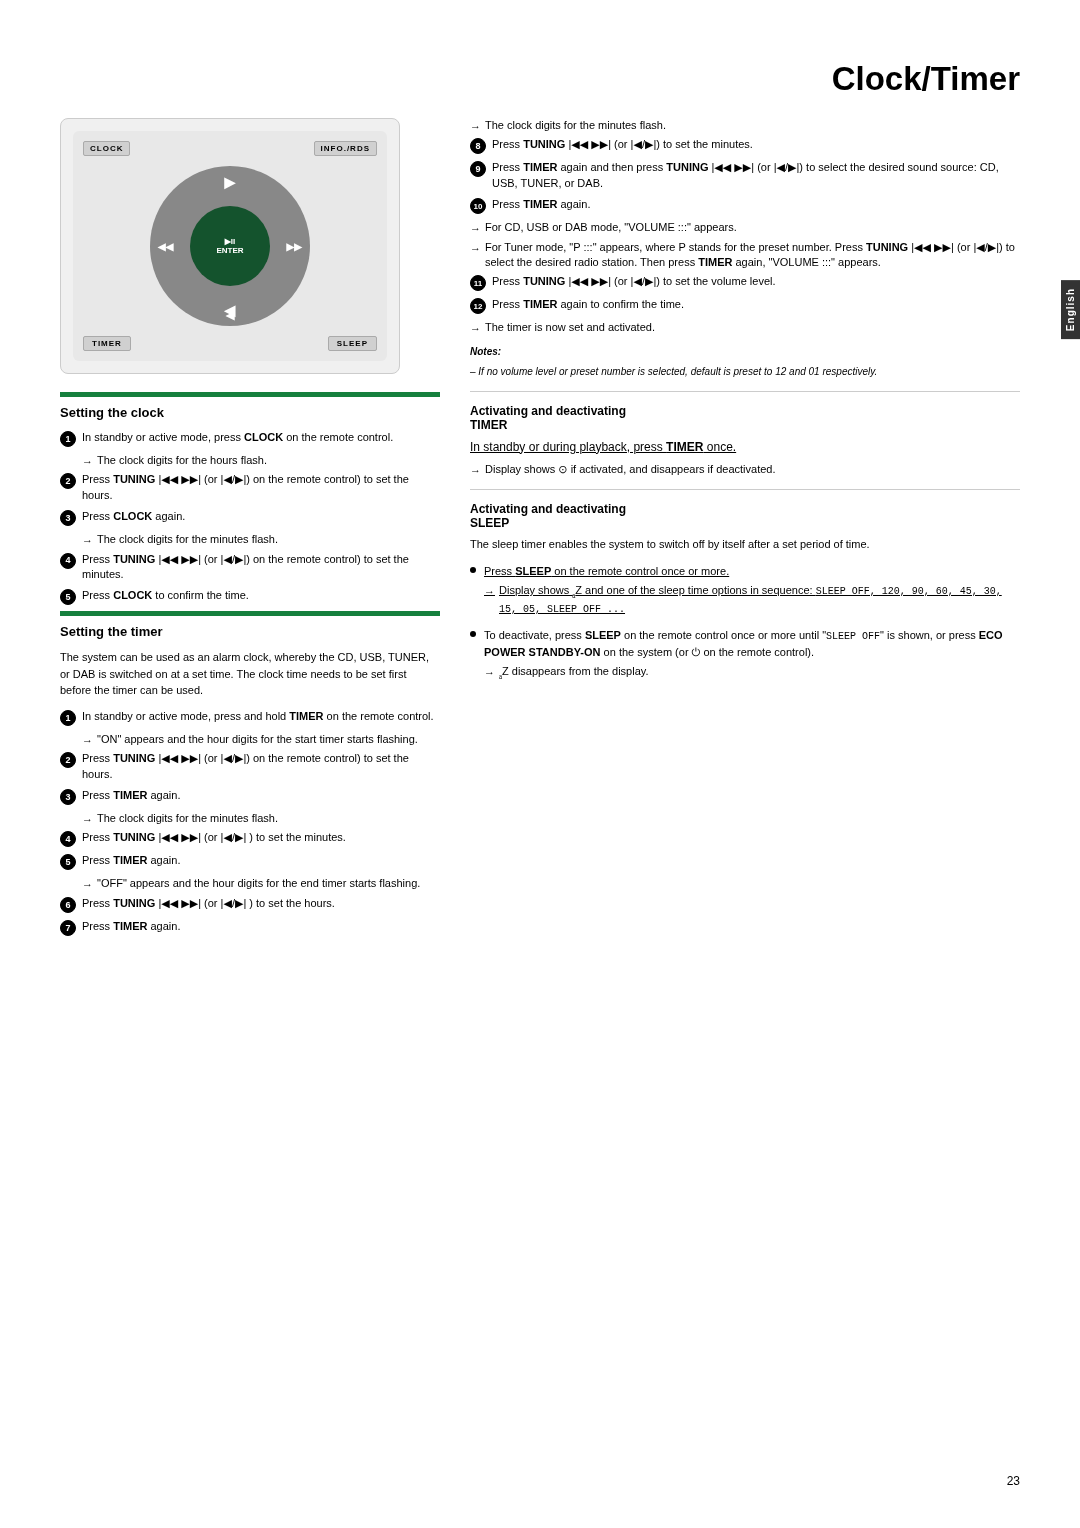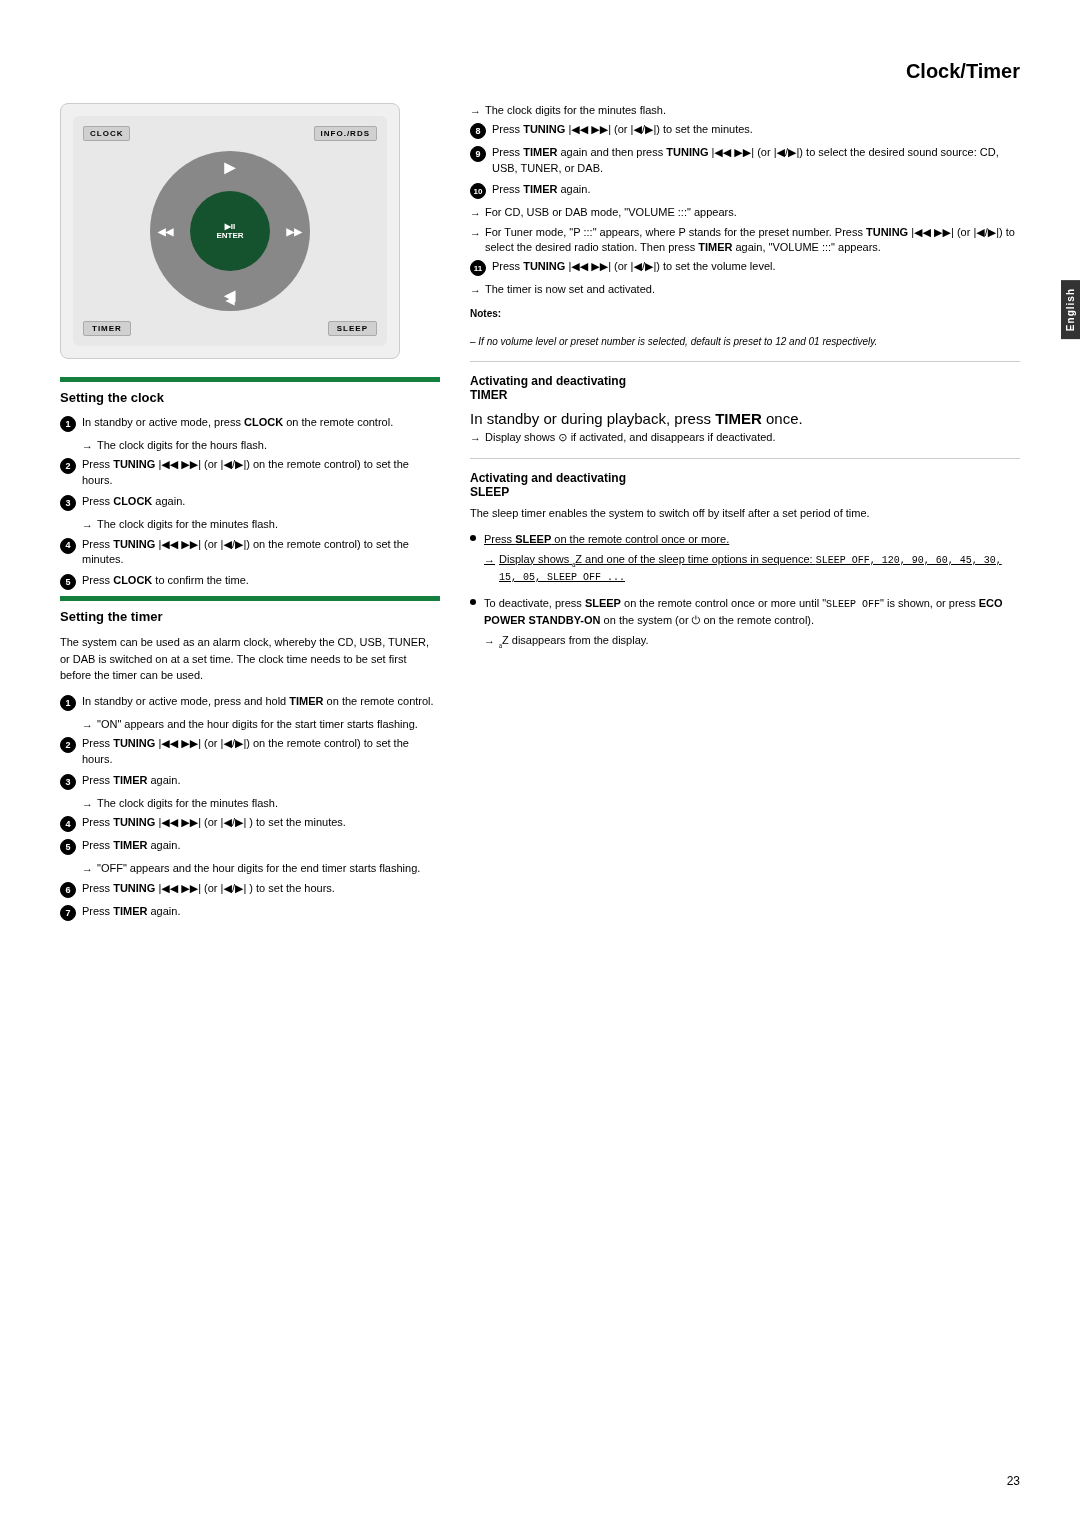--- a/index.html
+++ b/index.html
@@ -31,21 +31,21 @@
       transform: rotate(180deg);
       padding: 8px 4px;
       font-size: 10px;
       font-weight: bold;
       letter-spacing: 1px;
     }
 
     
     .page-title {
       text-align: right;
-      font-size: 20px;
+      font-size: 33px;
       font-weight: bold;
       margin-bottom: 20px;
       padding-bottom: 0;
     }
 
     .two-column {
       display: flex;
       gap: 30px;
     }
 
@@ -257,22 +257,23 @@
       font-size: 11px;
       line-height: 1.4;
     }
 
     .notes-section {
       margin-top: 10px;
       font-size: 10px;
     }
 
     .notes-title {
-      font-weight: bold;
-      margin-bottom: 16px;
+      font-style: italic;
+      font-weight: bold;
+      margin-bottom: 8px;
     }
 
     .notes-text {
       font-style: italic;
       line-height: 1.4;
     }
 
     .page-number {
       position: absolute;
       bottom: 40px;
@@ -497,41 +498,47 @@
           <span>For Tuner mode, "P :::" appears, where P stands for the preset number. Press <b>TUNING</b> |◀◀ ▶▶| (or |◀/▶|) to select the desired radio station. Then press <b>TIMER</b> again, "VOLUME :::" appears.</span>
         </li>
 
         <li class="step-item">
           <div class="step-number filled" style="font-size:8px;">11</div>
           <div class="step-text">
             Press <b>TUNING</b> |◀◀ ▶▶| (or |◀/▶|) to set the volume level.
           </div>
         </li>
 
+        <li class="step-item">
+          <div class="step-number filled" style="font-size:8px;">12</div>
+          <div class="step-text">
+            Press <b>TIMER</b> again to confirm the time.
+          </div>
+        </li>
         <li class="arrow-item" style="margin-left:0;">
           <span class="arrow-sym">→</span>
           <span>The timer is now set and activated.</span>
         </li>
       </ul>
 
       <div class="notes-section">
         <div class="notes-title">Notes:</div>
         <div class="notes-text">
           – If no volume level or preset number is selected, <i>default is preset to 12 and 01 respectively.</i>
         </div>
       </div>
 
       <hr class="divider">
 
       <div>
         <div class="subsection-heading">
           <span>Activating and deactivating</span><br>
           <span>TIMER</span>
         </div>
-        <p style="font-size:15px;line-height:1.5;">
+        <p style="font-size:12px;line-height:1.5;margin-bottom:6px;text-decoration:underline;">
           In standby or during playback, press <b>TIMER</b> once.
         </p>
         <div class="arrow-item" style="margin-left:0;">
           <span class="arrow-sym">→</span>
           <span>Display shows ⊙ if activated, and disappears if deactivated.</span>
         </div>
       </div>
 
       <hr class="divider">
 

